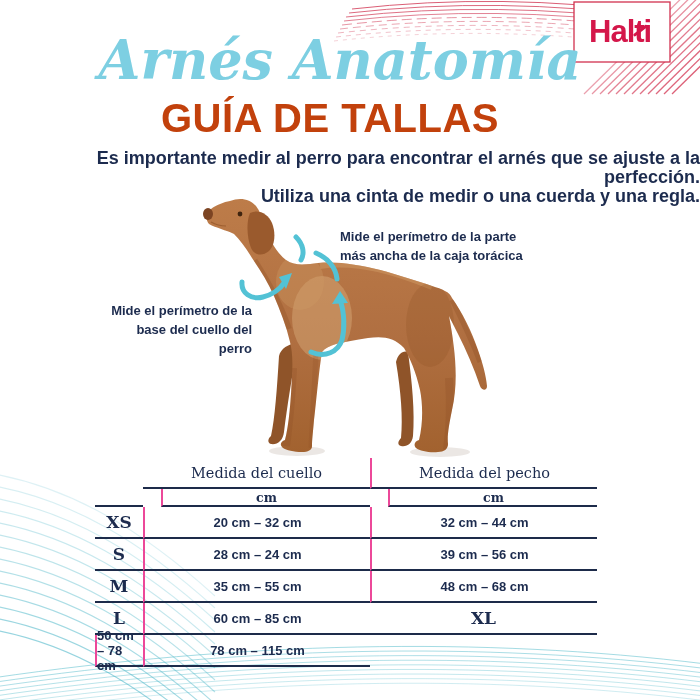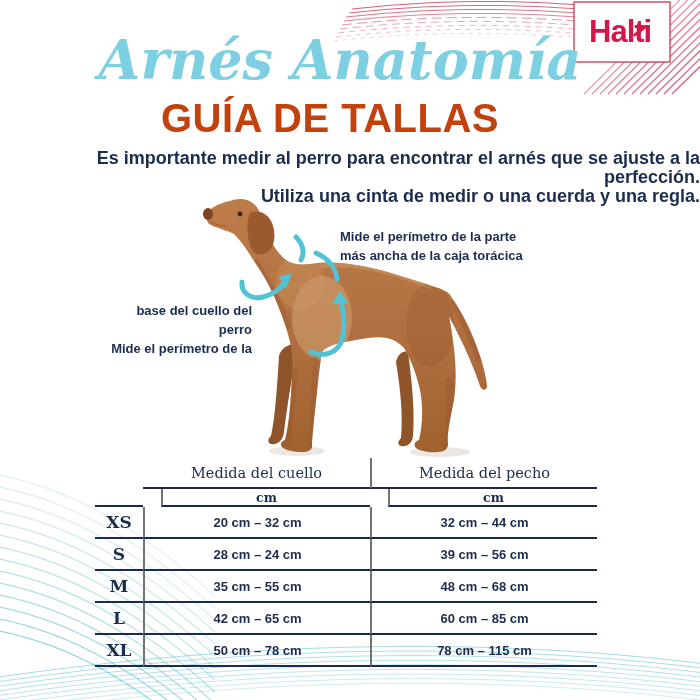--- a/index.html
+++ b/index.html
@@ -24,21 +24,21 @@
   .note{position:absolute;font-size:13px;line-height:19px;font-weight:700;color:#1c2b4e;z-index:4;}
   .note-chest{left:340px;top:227px;width:200px;text-align:left;}
   .note-neck{left:100px;top:301px;width:152px;text-align:right;}
 
   
   .size-table{position:absolute;left:95px;top:458px;width:502px;height:209px;z-index:4;
     display:grid;grid-template-columns:48px 227px 227px;
     grid-template-rows:31px 18px 32px 32px 32px 32px 32px;color:#1c2b4e;}
   .cell{display:flex;align-items:center;justify-content:center;box-sizing:border-box;}
   .b-b{border-bottom:2px solid #1d2b4a;}
-  .b-l{border-left:2px solid #737373;}
+  .b-l{border-left:2px solid #ec4899;}
   .th{font-family:"DejaVu Serif",serif;font-weight:400;font-size:14.5px;}
   .unit{font-family:"DejaVu Serif",serif;font-weight:700;font-size:12.5px;margin-left:18px;}
   .size-label{font-family:"DejaVu Serif",serif;font-weight:700;font-size:17px;}
   .val{font-size:13px;font-weight:600;}
 </style>
 </head>
 <body>
 
 <div class="stage">
 
@@ -162,22 +162,22 @@
   <div class="intro">
     <div>Es importante medir al perro para encontrar el arnés que se ajuste a la perfección.</div>
     <div>Utiliza una cinta de medir o una cuerda y una regla.</div>
   </div>
 
   <div class="note note-chest">
     <div>Mide el perímetro de la parte</div>
     <div>más ancha de la caja torácica</div>
   </div>
   <div class="note note-neck">
+    <div>Mide el perímetro de la</div>
     <div>base del cuello del perro</div>
-    <div>Mide el perímetro de la</div>
   </div>
 
   <div class="size-table">
 
     <div class="cell"></div>
     <div class="cell th b-b">Medida del cuello</div>
     <div class="cell th b-b b-l">Medida del pecho</div>
 
     <div class="cell b-b"></div>
     <div class="cell unit b-b b-l">cm</div>
@@ -189,21 +189,20 @@
 
     <div class="cell size-label b-b">S</div>
     <div class="cell val b-b b-l">28 cm – 24 cm</div>
     <div class="cell val b-b b-l">39 cm – 56 cm</div>
 
     <div class="cell size-label b-b">M</div>
     <div class="cell val b-b b-l">35 cm – 55 cm</div>
     <div class="cell val b-b b-l">48 cm – 68 cm</div>
 
     <div class="cell size-label b-b">L</div>
-    <div class="cell val b-b b-l">42 cm – 65 cm</div>
     <div class="cell val b-b b-l">60 cm – 85 cm</div>
 
     <div class="cell size-label b-b">XL</div>
     <div class="cell val b-b b-l">50 cm – 78 cm</div>
     <div class="cell val b-b b-l">78 cm – 115 cm</div>
   </div>
 
 </div>
 
 </body></html>

